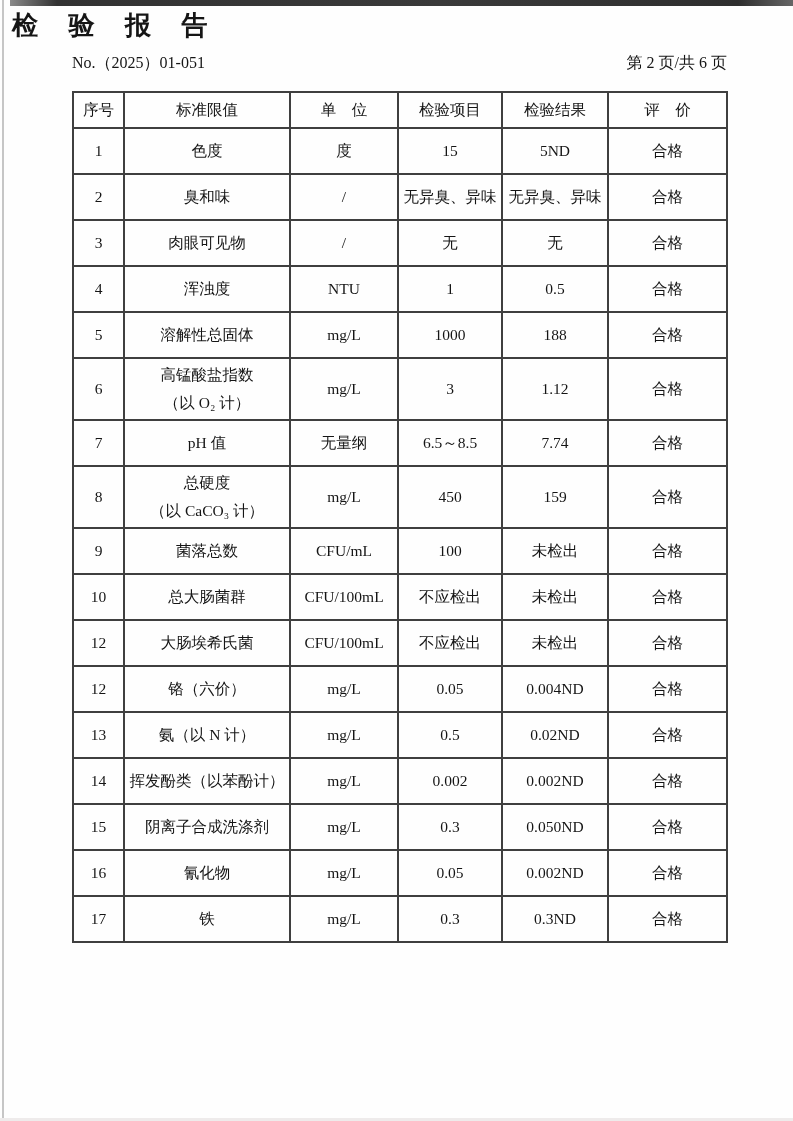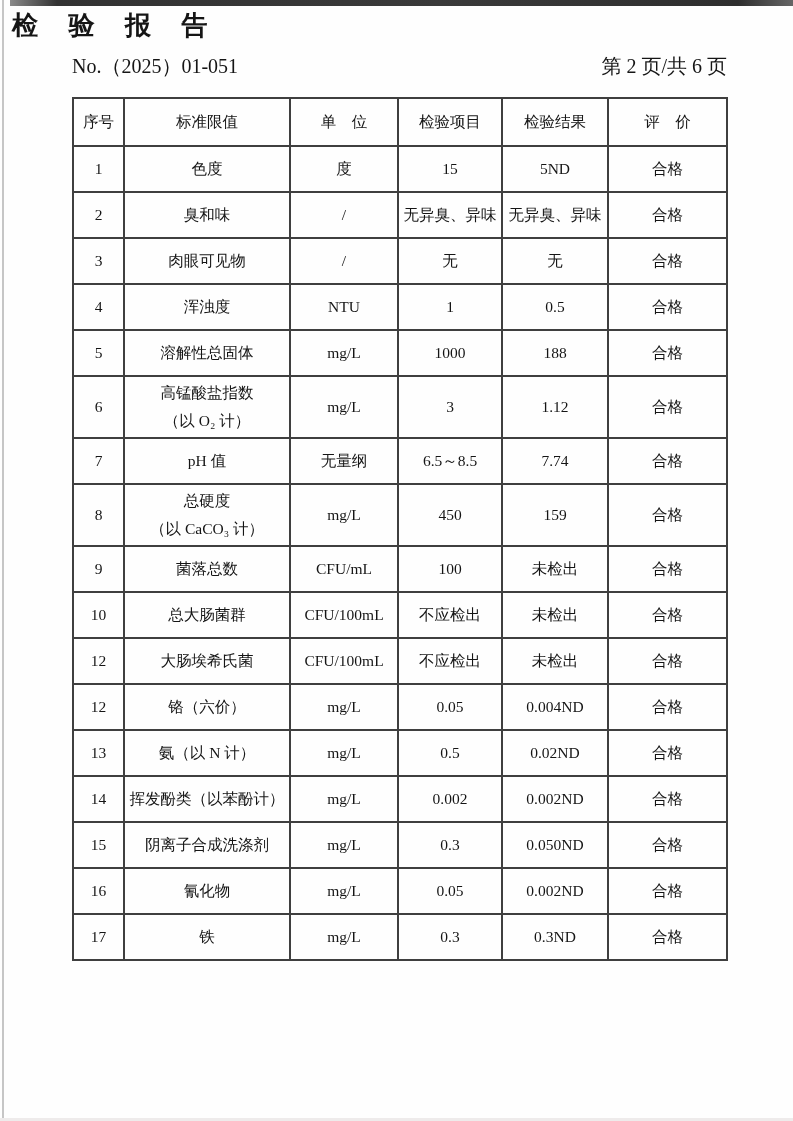--- a/index.html
+++ b/index.html
@@ -52,42 +52,42 @@
     text-indent: 12px;
     line-height: 1.2;
   }
   .info-row {
     display: flex;
     justify-content: space-between;
     align-items: baseline;
     margin: 12px 0 0;
     padding-left: 72px;
     padding-right: 66px;
-    font-size: 20px;
+    font-size: 16px;
     text-align: right;
   }
   table.report {
     margin: 17px 0 0 72px;
     width: 654px;
     border-collapse: collapse;
     table-layout: fixed;
   }
   table.report th,
   table.report td {
     border: 2px solid #3f3f3f;
     text-align: center;
     vertical-align: middle;
     font-size: 15.5px;
     font-weight: normal;
     padding: 2px 3px;
     white-space: pre-line;
     line-height: 1.8;
     overflow: hidden;
   }
-  table.report thead tr { height: 48px; }
+  table.report thead tr { height: 36px; }
   table.report tbody tr { height: 46px; }
   table.report tbody tr.tall { height: 60px; }
   col.c-no     { width: 51px; }
   col.c-item   { width: 166px; }
   col.c-unit   { width: 108px; }
   col.c-limit  { width: 104px; }
   col.c-result { width: 106px; }
   col.c-eval   { width: 119px; }
 </style>
 </head>

